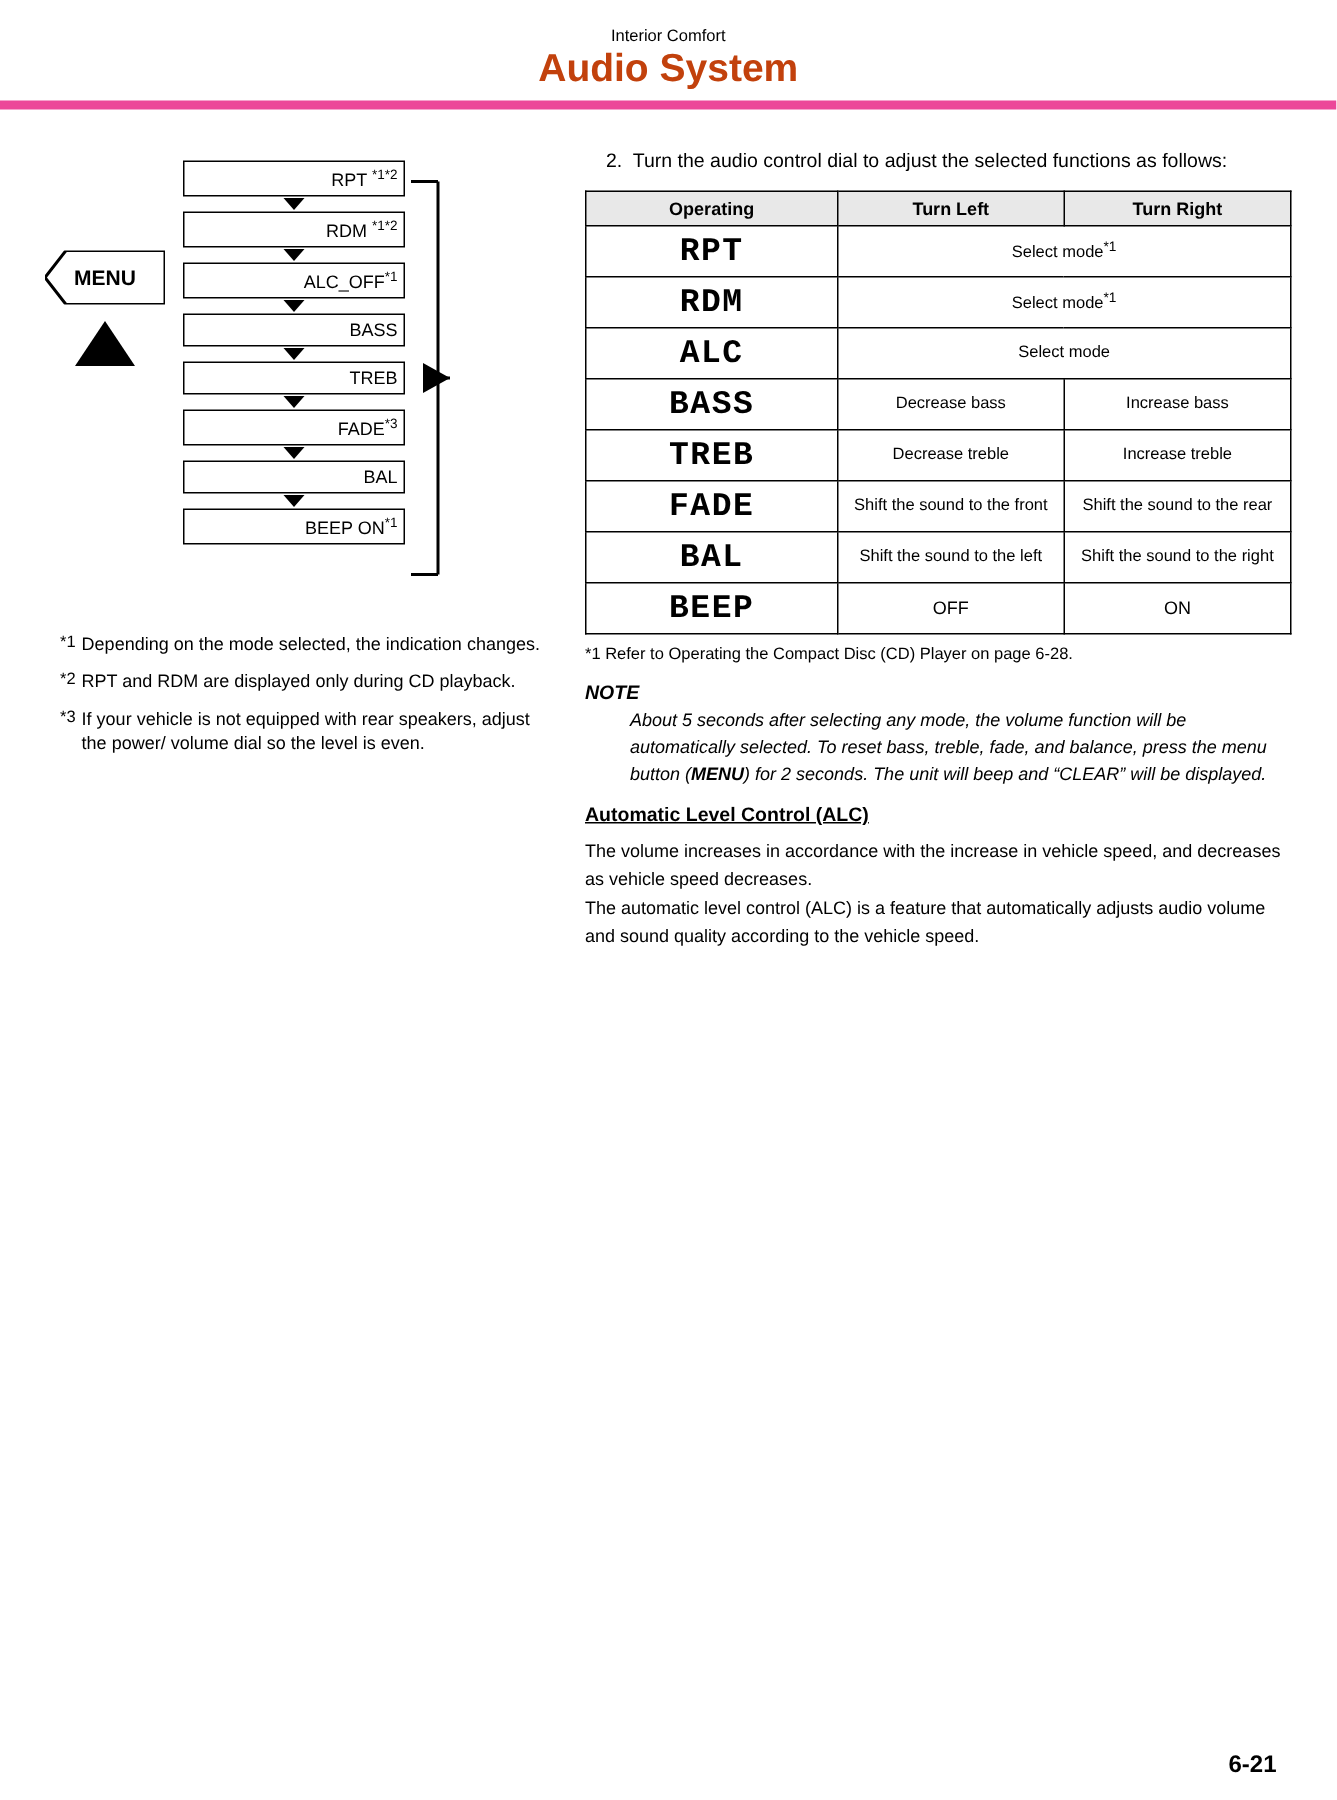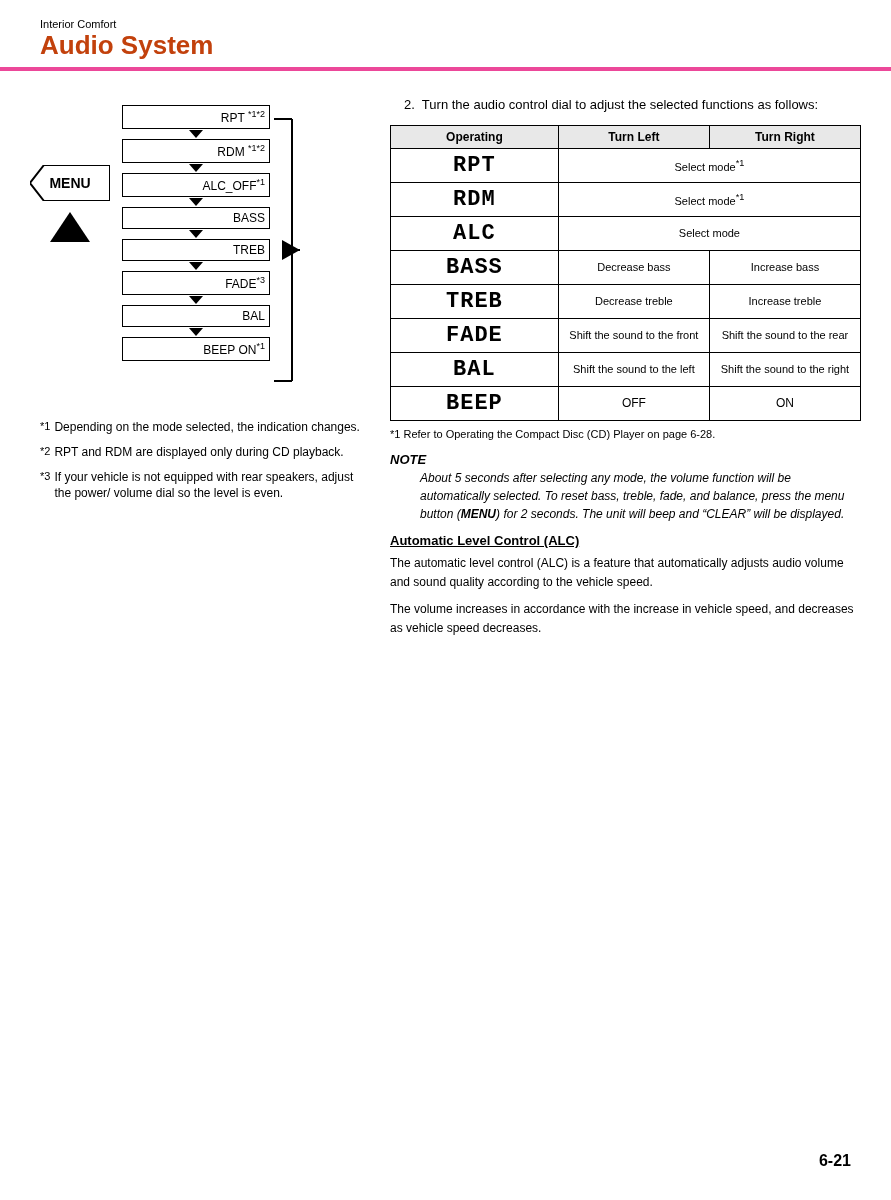--- a/index.html
+++ b/index.html
@@ -8,23 +8,23 @@
       min-height: 1200px;
       background: #fff;
       font-family: Arial, Helvetica, sans-serif;
       font-size: 13px;
       color: #000;
       position: relative;
     }
 
     
     .header {
-      text-align: left;
+      text-align: center;
       padding: 18px 40px 6px 40px;
-      border-bottom: 4px solid #ec4899;
+      border-bottom: 6px solid #ec4899;
     }
     .header-subtitle {
       font-size: 11px;
       color: #000;
     }
     .header-title {
       font-size: 26px;
       font-weight: bold;
       color: #c2410c;
     }
@@ -166,21 +166,21 @@
     }
 
     .alc-body {
       font-size: 12px;
       line-height: 1.6;
     }
 
     
     .page-number {
       position: absolute;
-      bottom: 30px;
+      bottom: 14px;
       right: 40px;
       font-size: 16px;
       font-weight: bold;
     }
 
     
     .diagram-wrapper {
       display: flex;
       flex-direction: row;
       align-items: flex-start;
@@ -384,20 +384,20 @@
 
     <div class="note-block">
       <div class="note-title">NOTE</div>
       <div class="note-body">
         About 5 seconds after selecting any mode, the volume function will be automatically selected. To reset bass, treble, fade, and balance, press the menu button (<strong>MENU</strong>) for 2 seconds. The unit will beep and “CLEAR” will be displayed.
       </div>
     </div>
 
     <div class="alc-section">
       <div class="alc-title">Automatic Level Control (ALC)</div>
+      <p class="alc-body" style="margin-top:8px;">The volume increases in accordance with the increase in vehicle speed, and decreases as vehicle speed decreases.</p>
       <p class="alc-body">The automatic level control (ALC) is a feature that automatically adjusts audio volume and sound quality according to the vehicle speed.</p>
-      <p class="alc-body" style="margin-top:8px;">The volume increases in accordance with the increase in vehicle speed, and decreases as vehicle speed decreases.</p>
     </div>
 
   </div>
 </div>
 
 <div class="page-number">6-21</div>
 
 </body></html>

